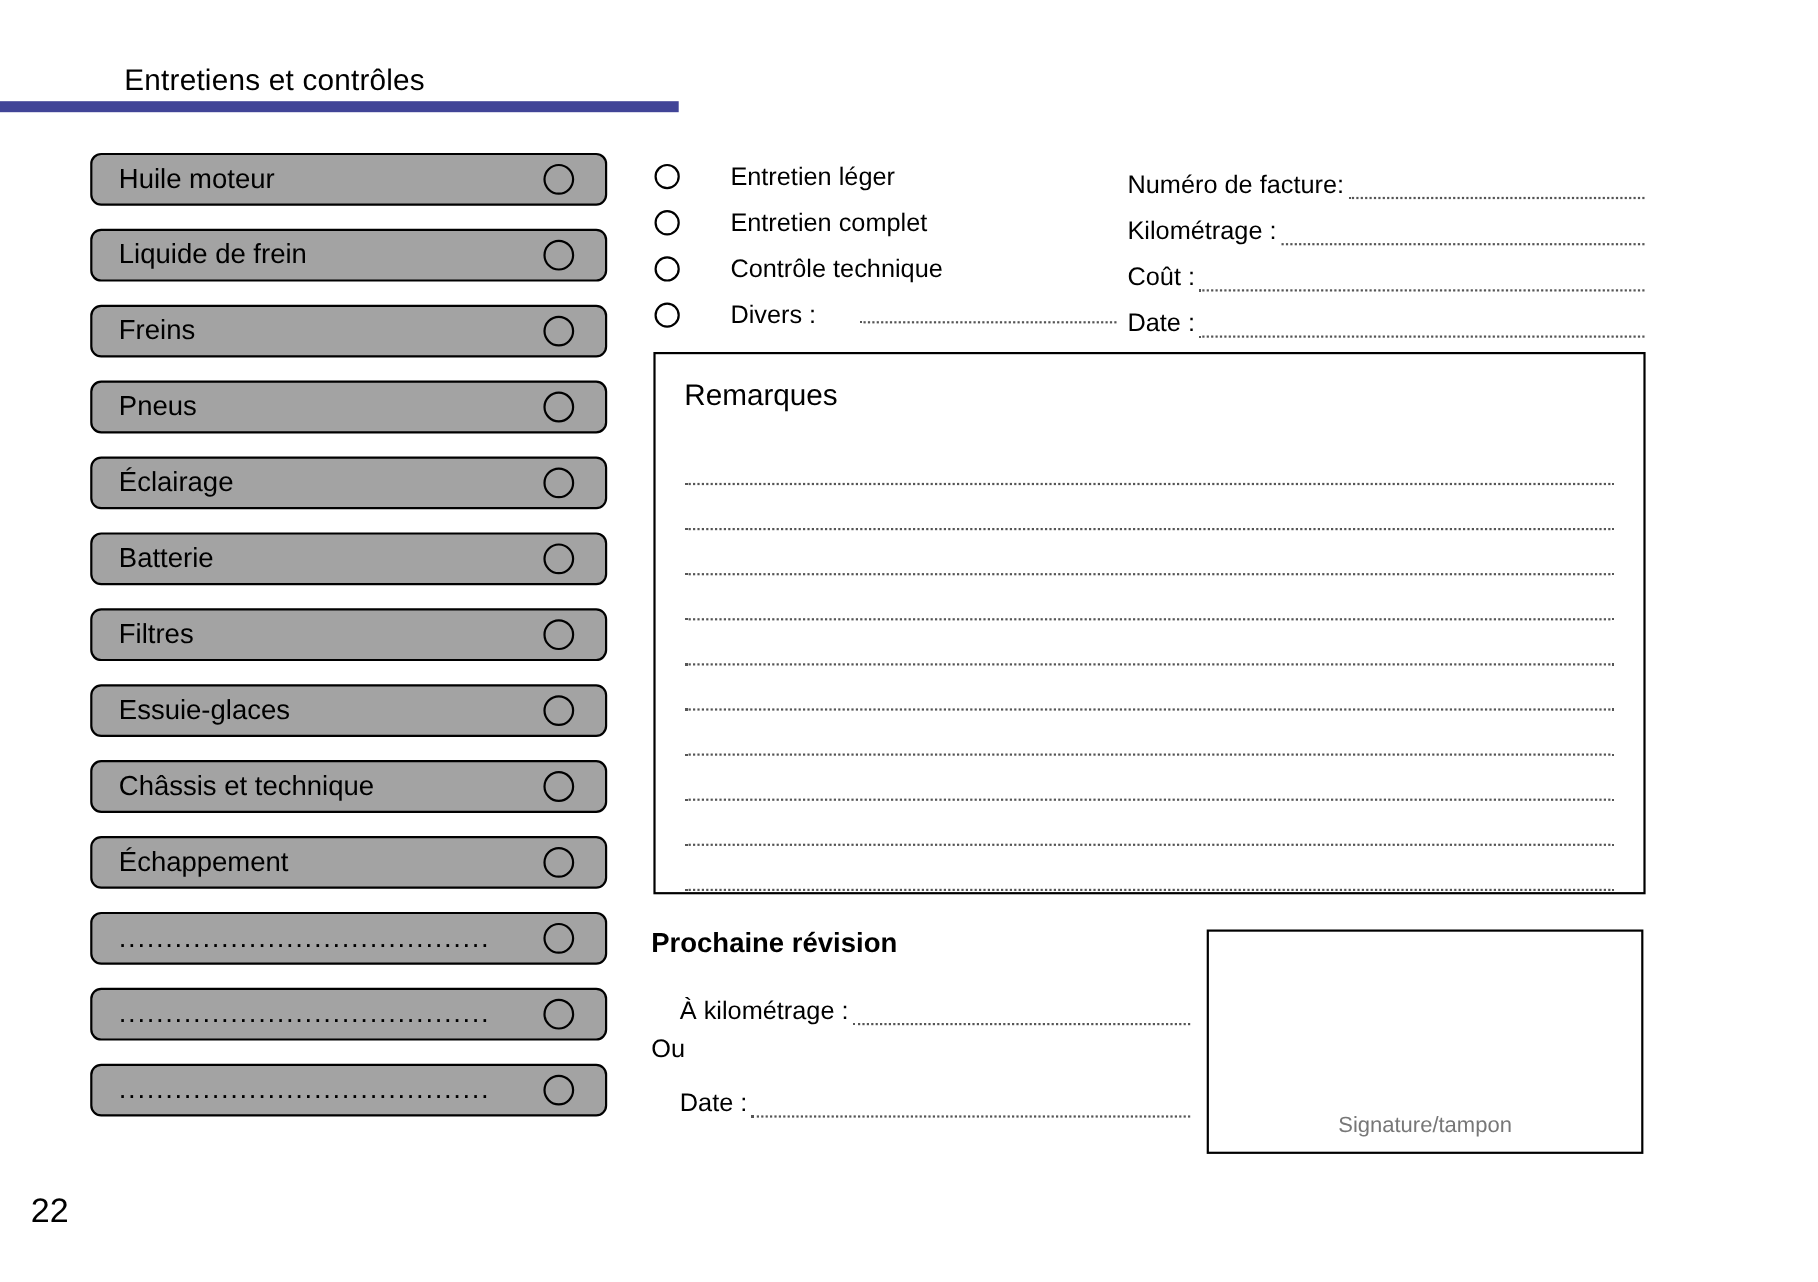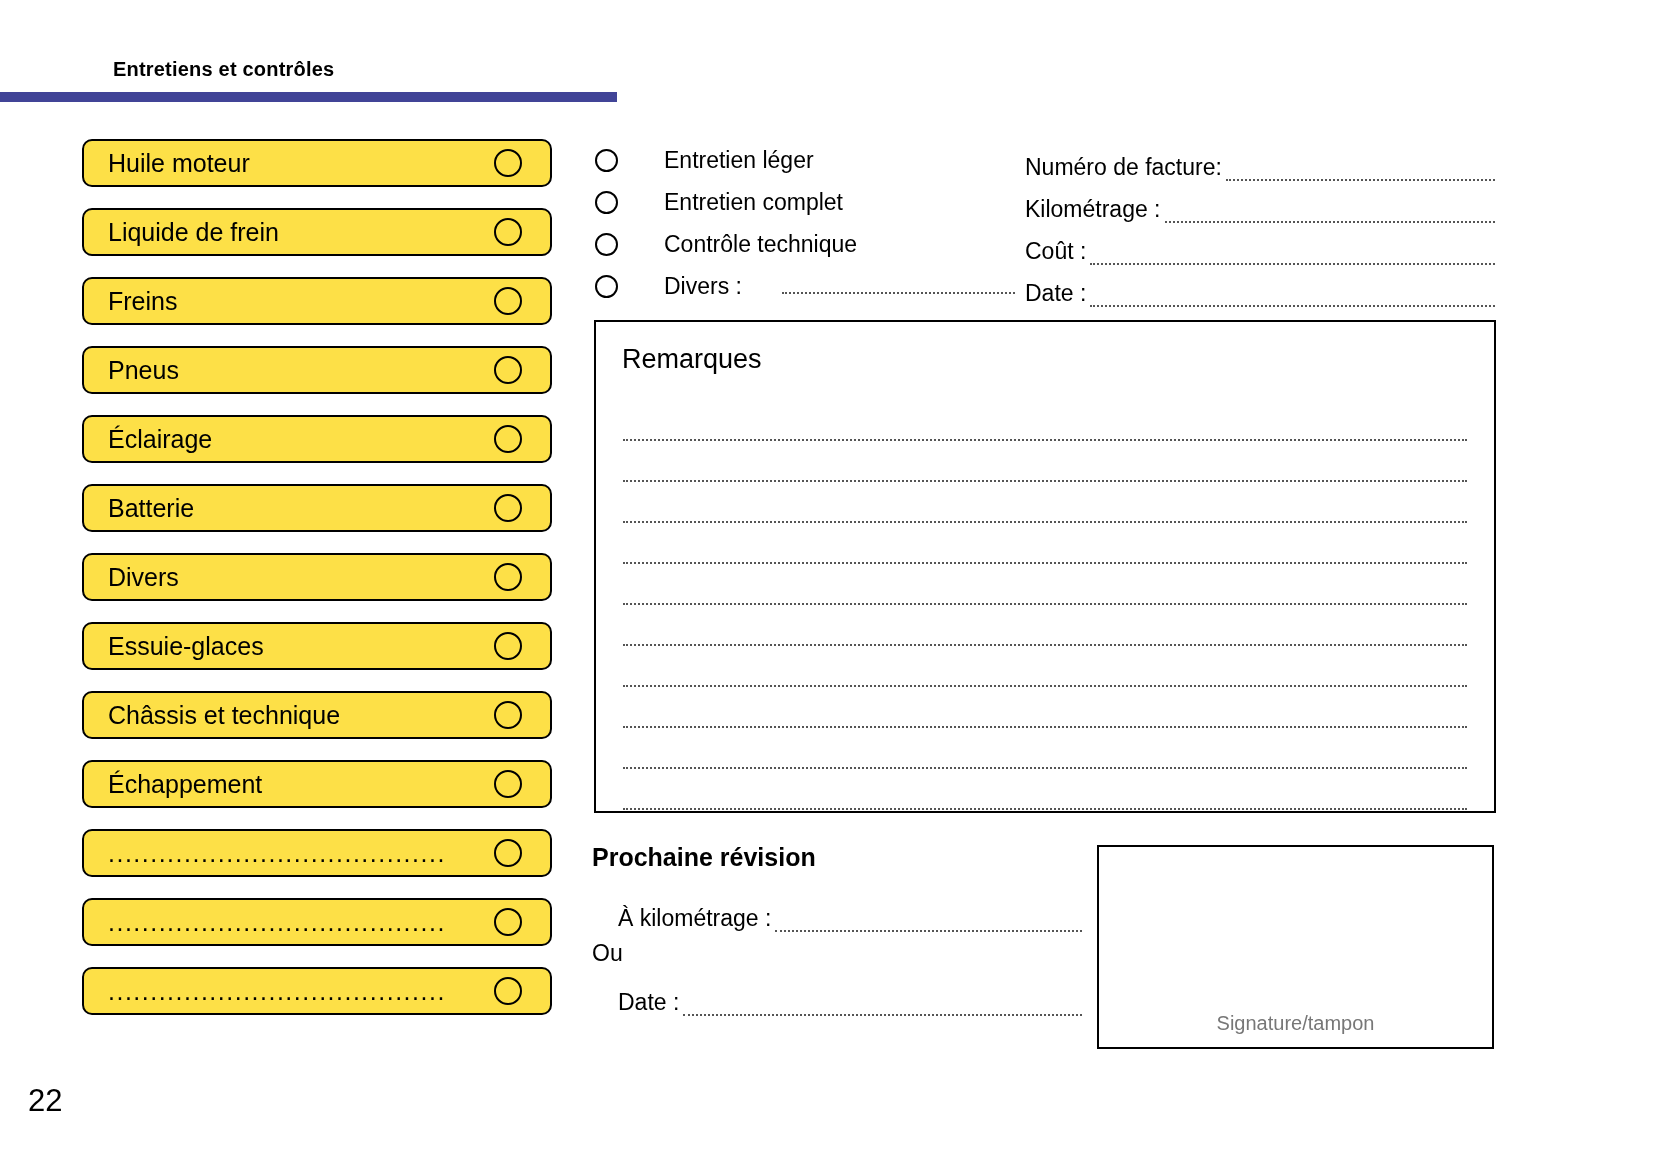--- a/index.html
+++ b/index.html
@@ -14,22 +14,22 @@
     color: #000000;
     position: relative;
     overflow: hidden;
   }
 
   
   #page-title {
     position: absolute;
     left: 113px;
     top: 58px;
-    font-size: 20px;
-    font-weight: bold;
+    font-size: 27px;
+    font-weight: normal;
     letter-spacing: 0.2px;
   }
   #header-rule {
     position: absolute;
     left: 0px;
     top: 92px;
     width: 617px;
     height: 10px;
     background: #414497;
   }
@@ -41,21 +41,21 @@
     top: 139px;
     width: 470px;
   }
   .check-row {
     position: relative;
     height: 48px;
     border: 2px solid #000;
     border-radius: 10px;
     margin-bottom: 21px;
     box-sizing: border-box;
-    background: #fde047;
+    background: #a3a3a3;
   }
   .check-label {
     position: absolute;
     left: 24px;
     top: 50%;
     transform: translateY(-50%);
     font-size: 25px;
     line-height: 1;
     white-space: nowrap;
   }
@@ -246,21 +246,21 @@
   </div>
   <div class="check-row">
     <span class="check-label">Éclairage</span>
     <span class="check-circle"></span>
   </div>
   <div class="check-row">
     <span class="check-label">Batterie</span>
     <span class="check-circle"></span>
   </div>
   <div class="check-row">
-    <span class="check-label">Divers</span>
+    <span class="check-label">Filtres</span>
     <span class="check-circle"></span>
   </div>
   <div class="check-row">
     <span class="check-label">Essuie-glaces</span>
     <span class="check-circle"></span>
   </div>
   <div class="check-row">
     <span class="check-label">Châssis et technique</span>
     <span class="check-circle"></span>
   </div>

